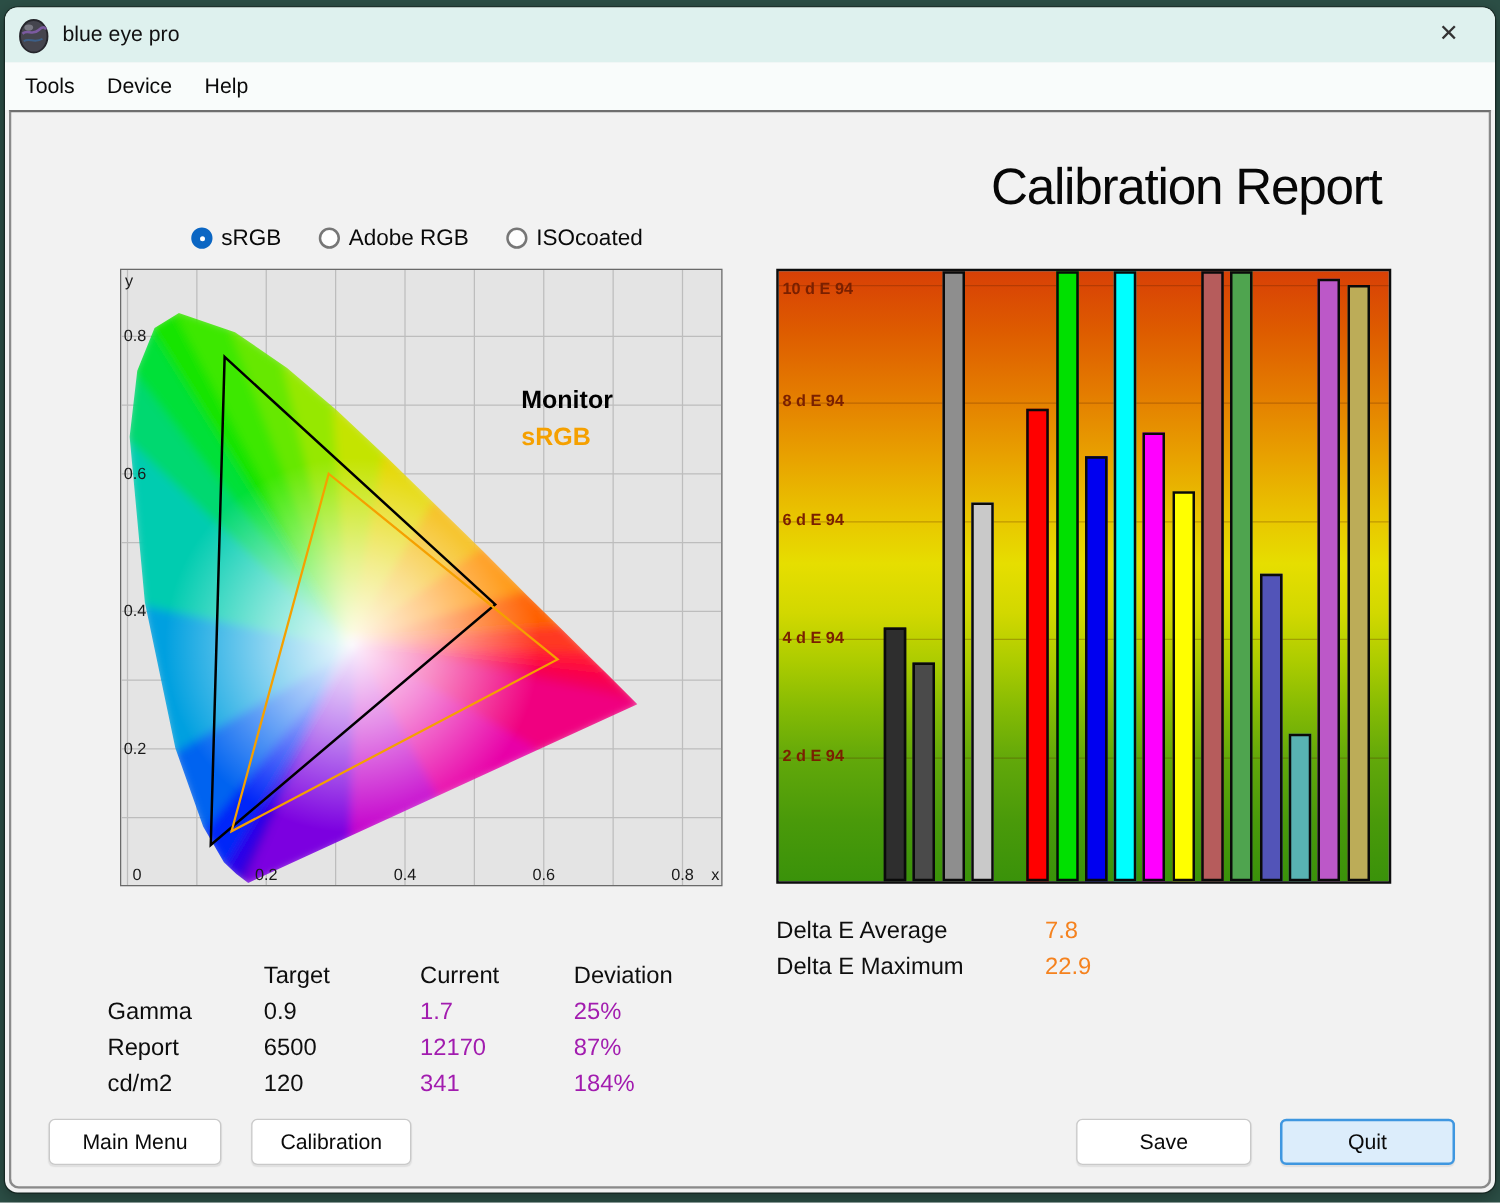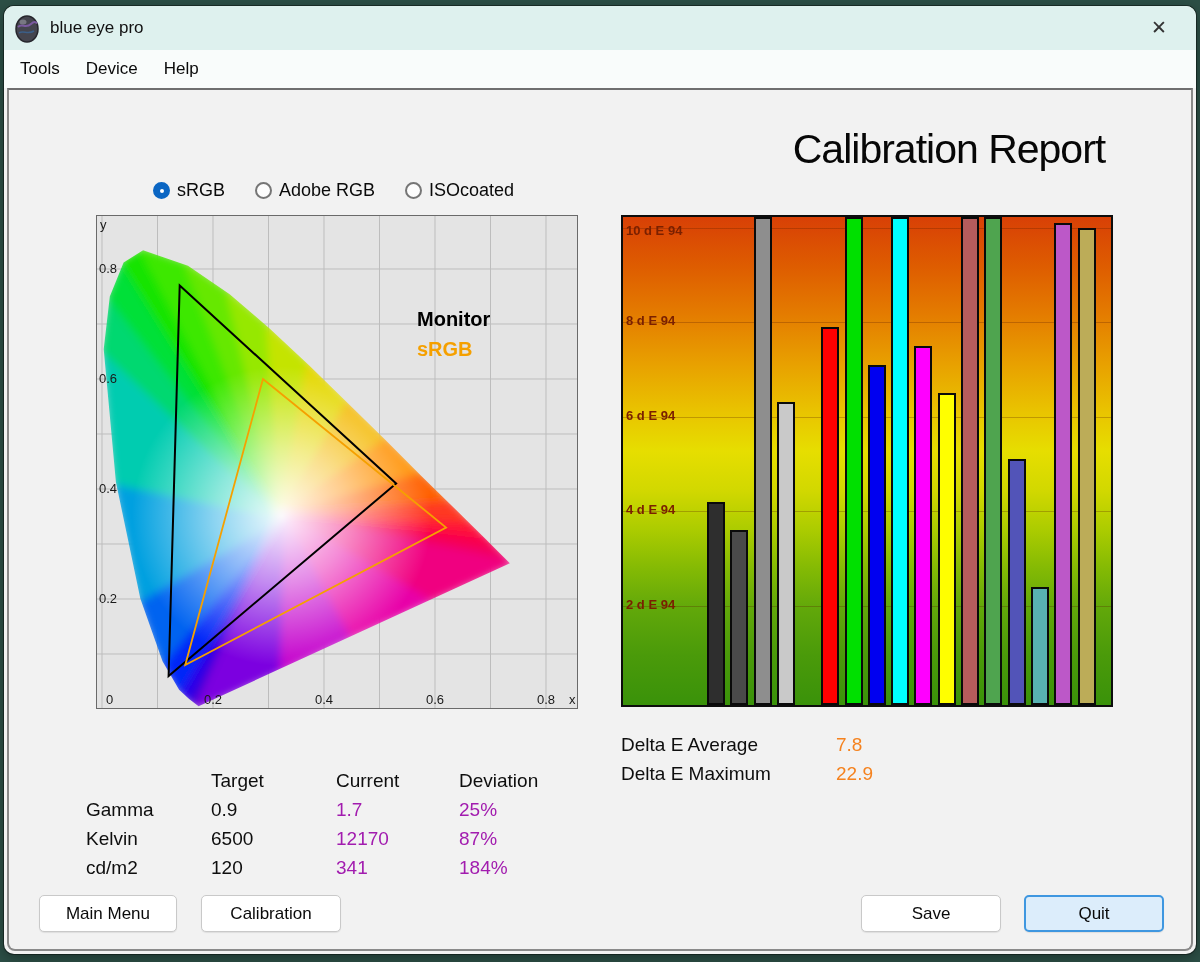--- a/index.html
+++ b/index.html
@@ -71,21 +71,21 @@
   .ds-label{width:215px}
   .ds-value{color:#f5821e}
   
   .btn{
     position:absolute;height:37px;background:#fff;border:1px solid #c9c9c9;border-radius:5px;
     font-family:"Liberation Sans",sans-serif;font-size:17px;color:#0a0a0a;
     display:flex;align-items:center;justify-content:center;
     box-shadow:0 1px 1px rgba(0,0,0,.08);
   }
   #btn-main-menu{left:30px;top:805px;width:138px}
-  #btn-calibration{left:192px;top:805px;width:140px}
+  #btn-calibration{left:192px;top:805px;width:128px}
   #btn-save{left:852px;top:805px;width:140px}
   #btn-quit{left:1015px;top:805px;width:140px;background:#dcedfb;border:2px solid #3f97e0}
 </style>
 </head>
 <body>
 
 <div class="window">
 
   <div class="titlebar">
     <svg class="app-icon" viewBox="0 0 26 30">
@@ -245,21 +245,21 @@
 
     <div class="meas-table" id="meas-table">
         <div></div>
         <div>Target</div>
         <div>Current</div>
         <div>Deviation</div>
         <div>Gamma</div>
         <div>0.9</div>
         <div class="orange">1.7</div>
         <div class="orange">25%</div>
-        <div>Kelvin</div>
+        <div>Report</div>
         <div>6500</div>
         <div class="orange">12170</div>
         <div class="orange">87%</div>
         <div>cd/m2</div>
         <div>120</div>
         <div class="orange">341</div>
         <div class="orange">184%</div>
       </div>
 
     <div class="delta-summary">

